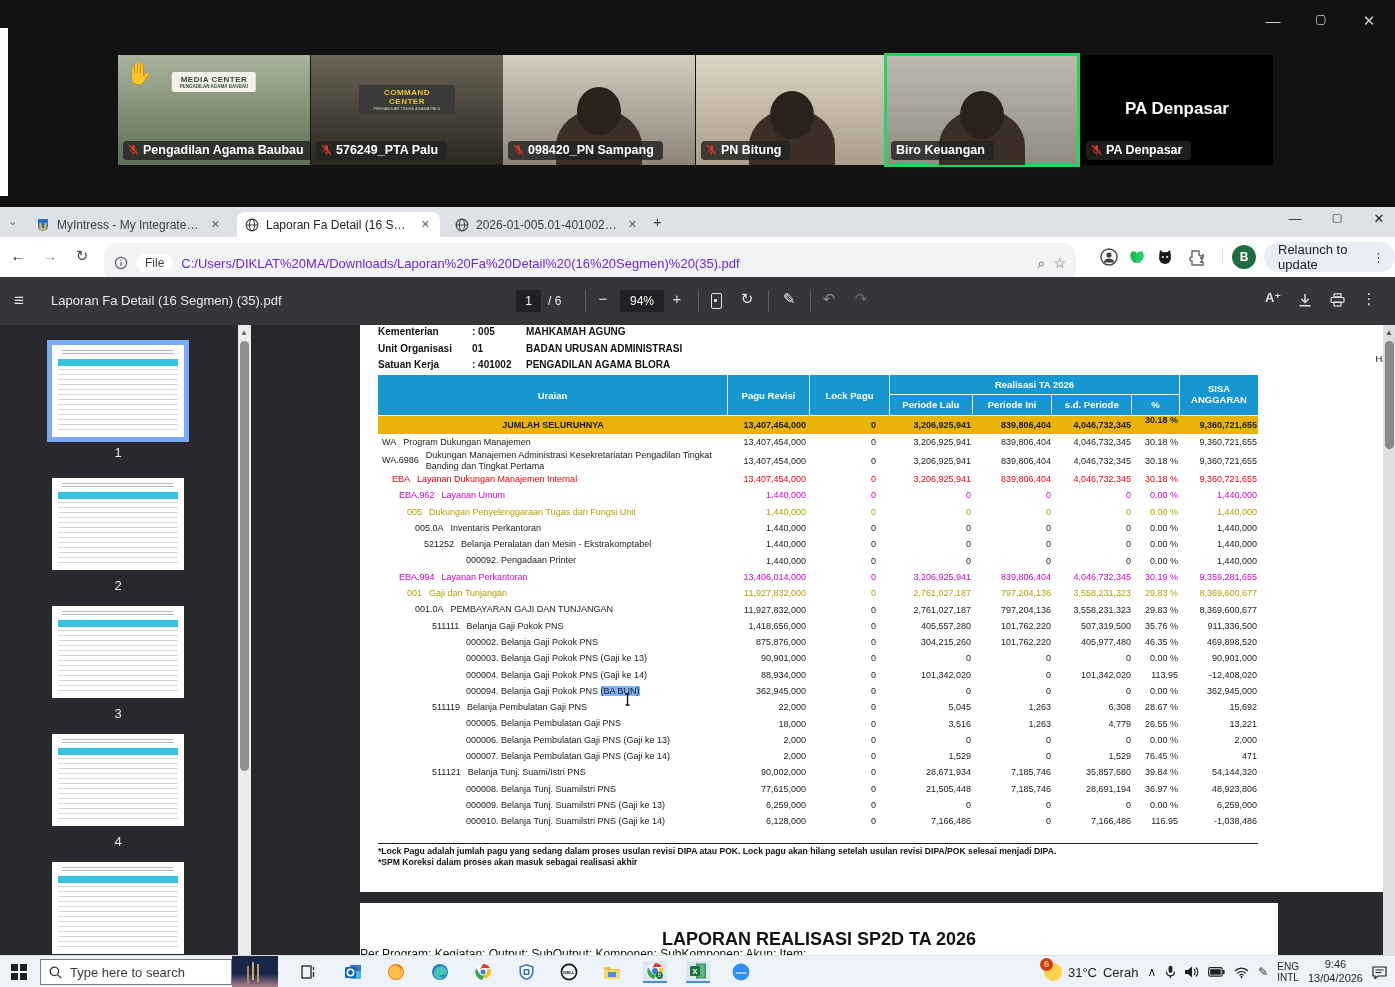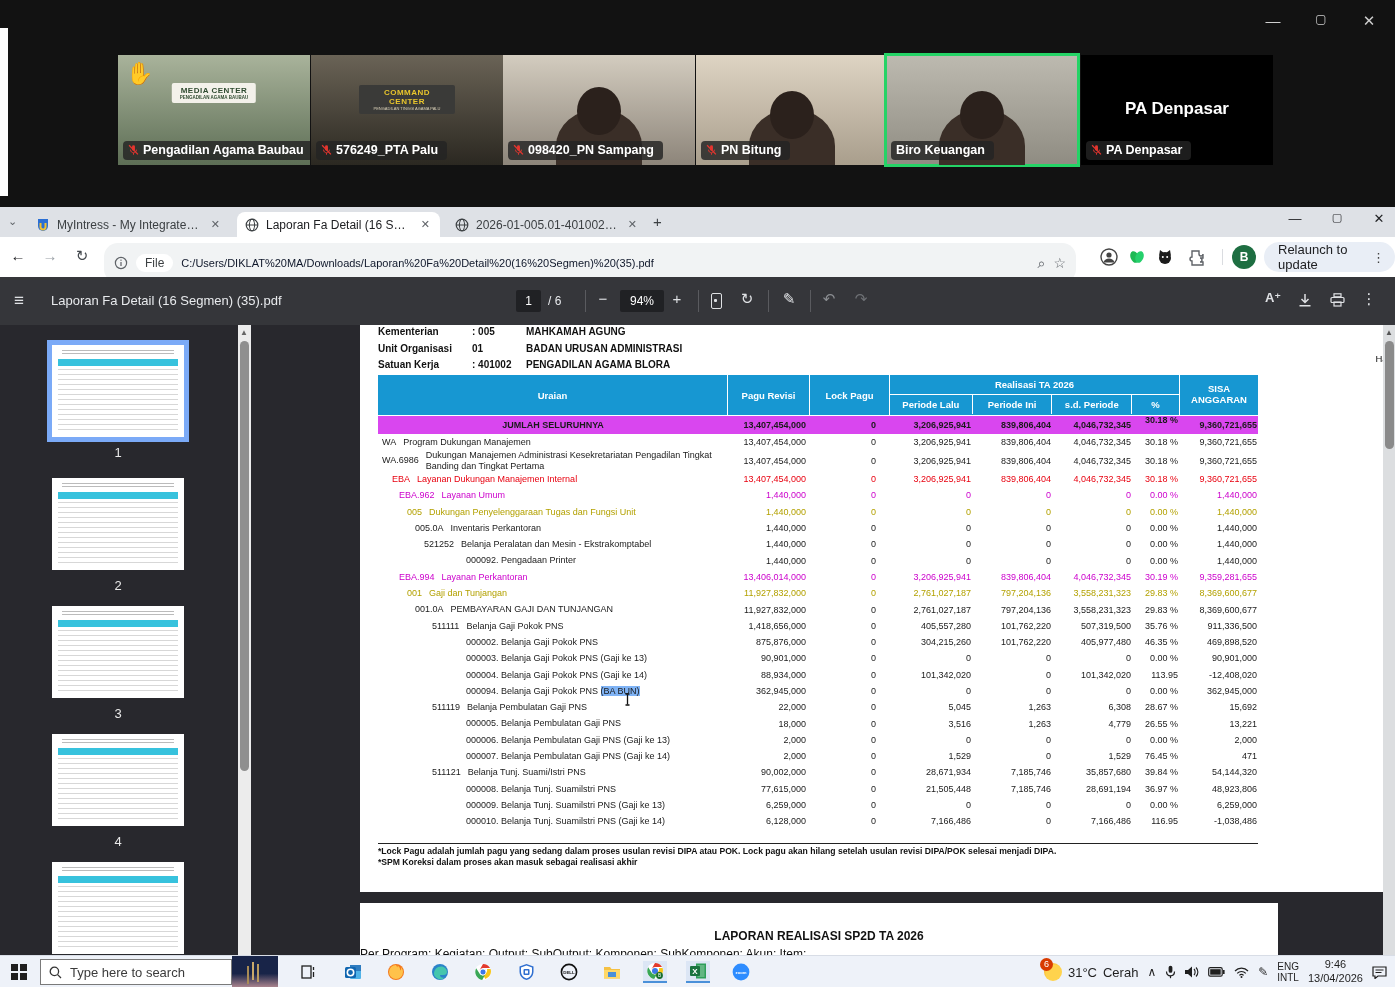--- a/index.html
+++ b/index.html
@@ -8,21 +8,21 @@
   #screen{position:relative;width:1395px;height:987px;overflow:hidden;background:#141414}
 
   
   #zoomwin{position:absolute;left:0;top:0;width:1395px;height:207px;background:#121212}
   #white-sliver{position:absolute;left:0;top:28px;width:8px;height:168px;background:#fdfdfd}
   .winctl{position:absolute;top:12px;color:#cfcfcf;font-size:15px;width:30px;text-align:center;cursor:default}
   .tile{position:absolute;top:55px;width:192px;height:110px;overflow:hidden;background:#222}
   .tile.active{outline:3px solid #25d366;outline-offset:-1px}
   .vlabel{position:absolute;left:5px;bottom:5px;display:flex;align-items:center;gap:4px;background:rgba(35,35,35,.82);border-radius:4px;padding:2px 9px 3px 5px;color:#fff;font-size:12.5px;font-weight:bold;white-space:nowrap}
   .sign{position:absolute;left:50%;transform:translateX(-50%);text-align:center;border-radius:2px}
-  .sign1{top:28px;background:#f3f1ea;color:#2e4a2f;padding:3px 8px}
+  .sign1{top:17px;background:#f3f1ea;color:#2e4a2f;padding:3px 8px}
   .sign1 .l1{font-size:8px;font-weight:bold;letter-spacing:.5px}
   .sign1 .l2{font-size:4.5px;font-weight:bold}
   .sign2{top:30px;background:#3a3a38;padding:3px 8px}
   .sign2 .l1{font-size:8px;font-weight:bold;color:#e8c52c;letter-spacing:.5px}
   .sign2 .l2{font-size:4px;color:#d9d0b8}
   .silhouette{position:absolute;bottom:-18px;left:50%;transform:translateX(-50%);width:86px;height:74px;background:#3a2e27;border-radius:50% 50% 0 0}
   .head{position:absolute;left:50%;transform:translateX(-50%);width:44px;height:48px;background:#2b211c;border-radius:50%}
   .raised-hand{position:absolute;top:6px;left:8px;font-size:22px;color:#f4b63f}
   .novideo-name{position:absolute;width:100%;top:44px;text-align:center;color:#fff;font-size:17px;font-weight:bold}
 
@@ -33,21 +33,21 @@
   .tab.active{background:#fff;border-radius:8px 8px 0 0;color:#202124}
   .tab .t-title{white-space:nowrap;overflow:hidden;text-overflow:ellipsis;flex:1}
   .tab .t-close{font-size:11px;color:#5f6368;padding:0 2px}
   #tab-chevron{position:absolute;left:8px;top:8px;color:#5f6368;font-size:11px}
   #newtab-btn{position:absolute;left:653px;top:6px;font-size:15px;color:#3c4043}
   .bwinctl{position:absolute;top:4px;width:30px;text-align:center;color:#202124;font-size:13px}
   #toolbar{position:absolute;left:0;top:30px;width:100%;height:40px;background:#fff}
   .navic{position:absolute;top:10px;font-size:15px;color:#454a4f;width:24px;text-align:center}
   #urlbar{position:absolute;left:104px;top:6px;width:972px;height:40px;background:#f1f3f4;border-radius:14px;display:flex;align-items:center;padding:0 10px;gap:8px}
   #file-chip{background:#fff;border-radius:9px;padding:2px 9px;font-size:12px;color:#3c4043}
-  #url-text{font-size:11px;color:#0f172a;flex:1;white-space:nowrap;overflow:hidden}
+  #url-text{font-size:13px;color:#6d28d9;flex:1;white-space:nowrap;overflow:hidden}
   .urlic{color:#5f6368;font-size:14px}
   .extic{position:absolute;top:11px;width:20px;height:20px;text-align:center}
   #ext-divider{position:absolute;left:1222px;top:12px;width:1px;height:16px;background:#dadce0}
   #avatar-b{position:absolute;left:1232px;top:8px;width:24px;height:24px;border-radius:50%;background:#1e6e42;color:#fff;font-size:12px;font-weight:bold;text-align:center;line-height:24px}
   #relaunch{position:absolute;left:1264px;top:5px;height:30px;background:#e9eef6;border-radius:15px;display:flex;align-items:center;padding:0 10px 0 14px;gap:20px;font-size:13px;color:#202124}
   #relaunch .dots{color:#444;font-size:13px}
 
   
   #pdfbar{position:absolute;left:0;top:70px;width:100%;height:48px;background:#35363a;color:#e8eaed}
   #pdf-menu{position:absolute;left:14px;top:14px;font-size:17px;color:#dfe1e4}
@@ -90,28 +90,28 @@
   .hgroup .g-sub div:last-child{border-right:none}
   .hc-u{width:350px}.hc-1{width:82px}.hc-2{width:80px}.hc-s{width:78px;border-right:none;line-height:1.15}
   .sc-3{width:83px}.sc-4{width:80px}.sc-5{width:80px}.sc-6{width:47px}
   #tbody{margin-top:1px}
   .trow{display:flex;align-items:center;min-height:16.3px;font-size:9px;color:#1a1a1a}
   .trow .cu{width:350px;display:flex;align-items:center;line-height:1.15}
   .trow .code{margin-right:7px;white-space:nowrap}
   .trow .num{text-align:right}
   .c1{width:82px;padding-right:4px}.c2{width:80px;padding-right:14px}.c3{width:83px;padding-right:2px}
   .c4{width:80px;padding-right:2px}.c5{width:80px;padding-right:2px}.c6{width:47px;padding-right:2px}.c7{width:78px;padding-right:1px}
-  .trow.total{background:#d946ef;font-weight:bold;min-height:18px}
+  .trow.total{background:#eab308;font-weight:bold;min-height:18px}
   .trow.total .cu{justify-content:center}
   .trow.total .c6 span{position:relative;top:-5px}
   .trow.r{color:#e8000f}.trow.m{color:#cc00cc}.trow.o{color:#b3a100}
   .selhl{background:#7fb3f5}
   #foot-sep{position:absolute;left:18px;top:521px;width:880px;border-top:1.6px solid #222}
   .footnote{position:absolute;left:18px;width:880px;font-size:8.6px;font-weight:bold;line-height:1.25}
-  #p2-title{position:absolute;width:100%;top:26px;text-align:center;font-size:12px;font-weight:bold}
+  #p2-title{position:absolute;width:100%;top:26px;text-align:center;font-size:18px;font-weight:bold}
   #p2-sub{position:absolute;width:100%;top:44px;text-align:left;font-size:12px}
   #ibeam{position:absolute;left:264px;top:371px;width:7px;height:13px}
 
   
   #taskbar{position:absolute;left:0;top:955px;width:1395px;height:32px;background:#eef2f9;border-top:1px solid #d8dde6}
   #start{position:absolute;left:11px;top:8px}
   #tb-search{position:absolute;left:40px;top:3px;width:192px;height:26px;background:#fff;border:1px solid #7a7a7a;display:flex;align-items:center;gap:8px;padding:0 8px;font-size:13px;color:#3b3b3b}
   #widget{position:absolute;left:232px;top:0;width:46px;height:32px;background:linear-gradient(#182448 55%,#b48a92);overflow:hidden}
   #widget:after{content:"";position:absolute;left:20px;top:6px;width:2px;height:18px;background:#caa96a;box-shadow:5px 2px 0 #b99a5f,-5px 4px 0 #a98c55}
   .tbic{position:absolute;top:5px;width:24px;height:22px;display:flex;align-items:center;justify-content:center}

